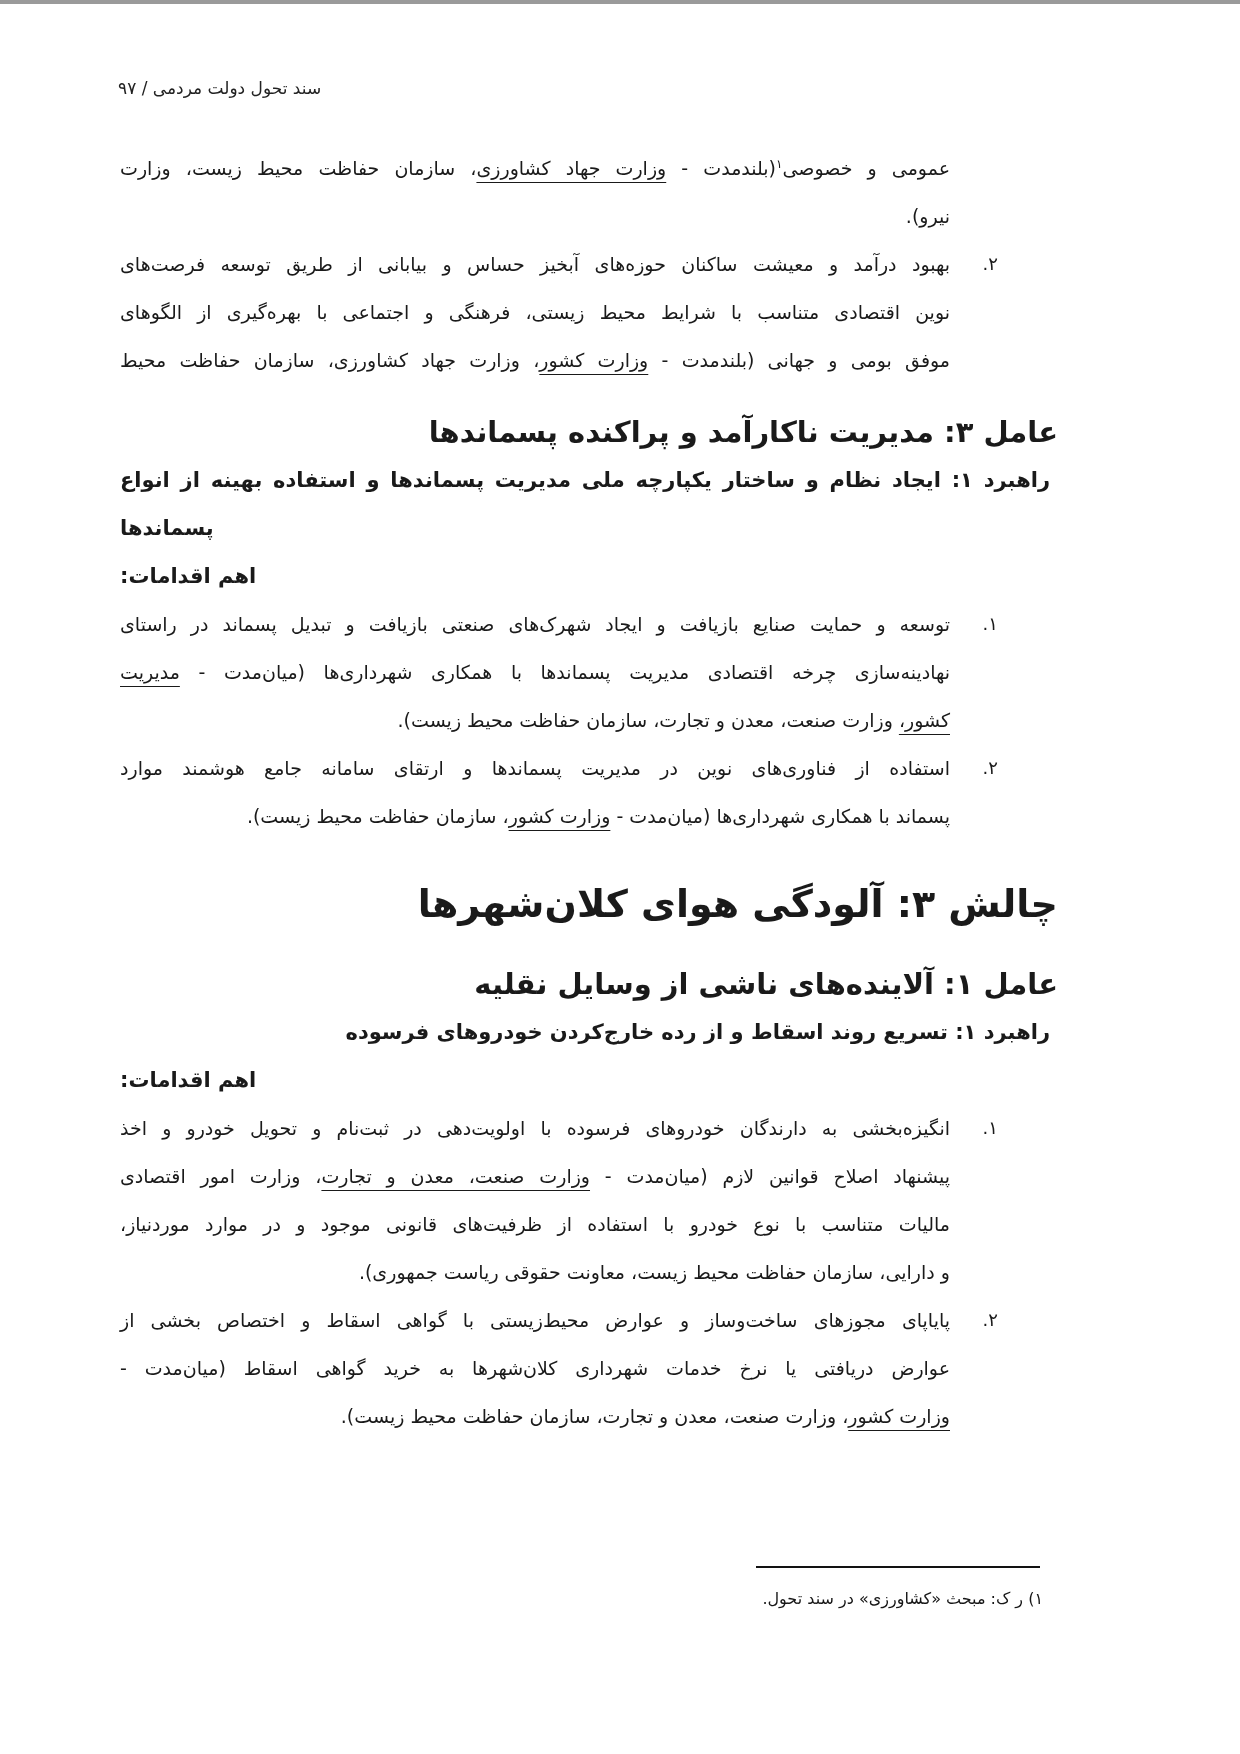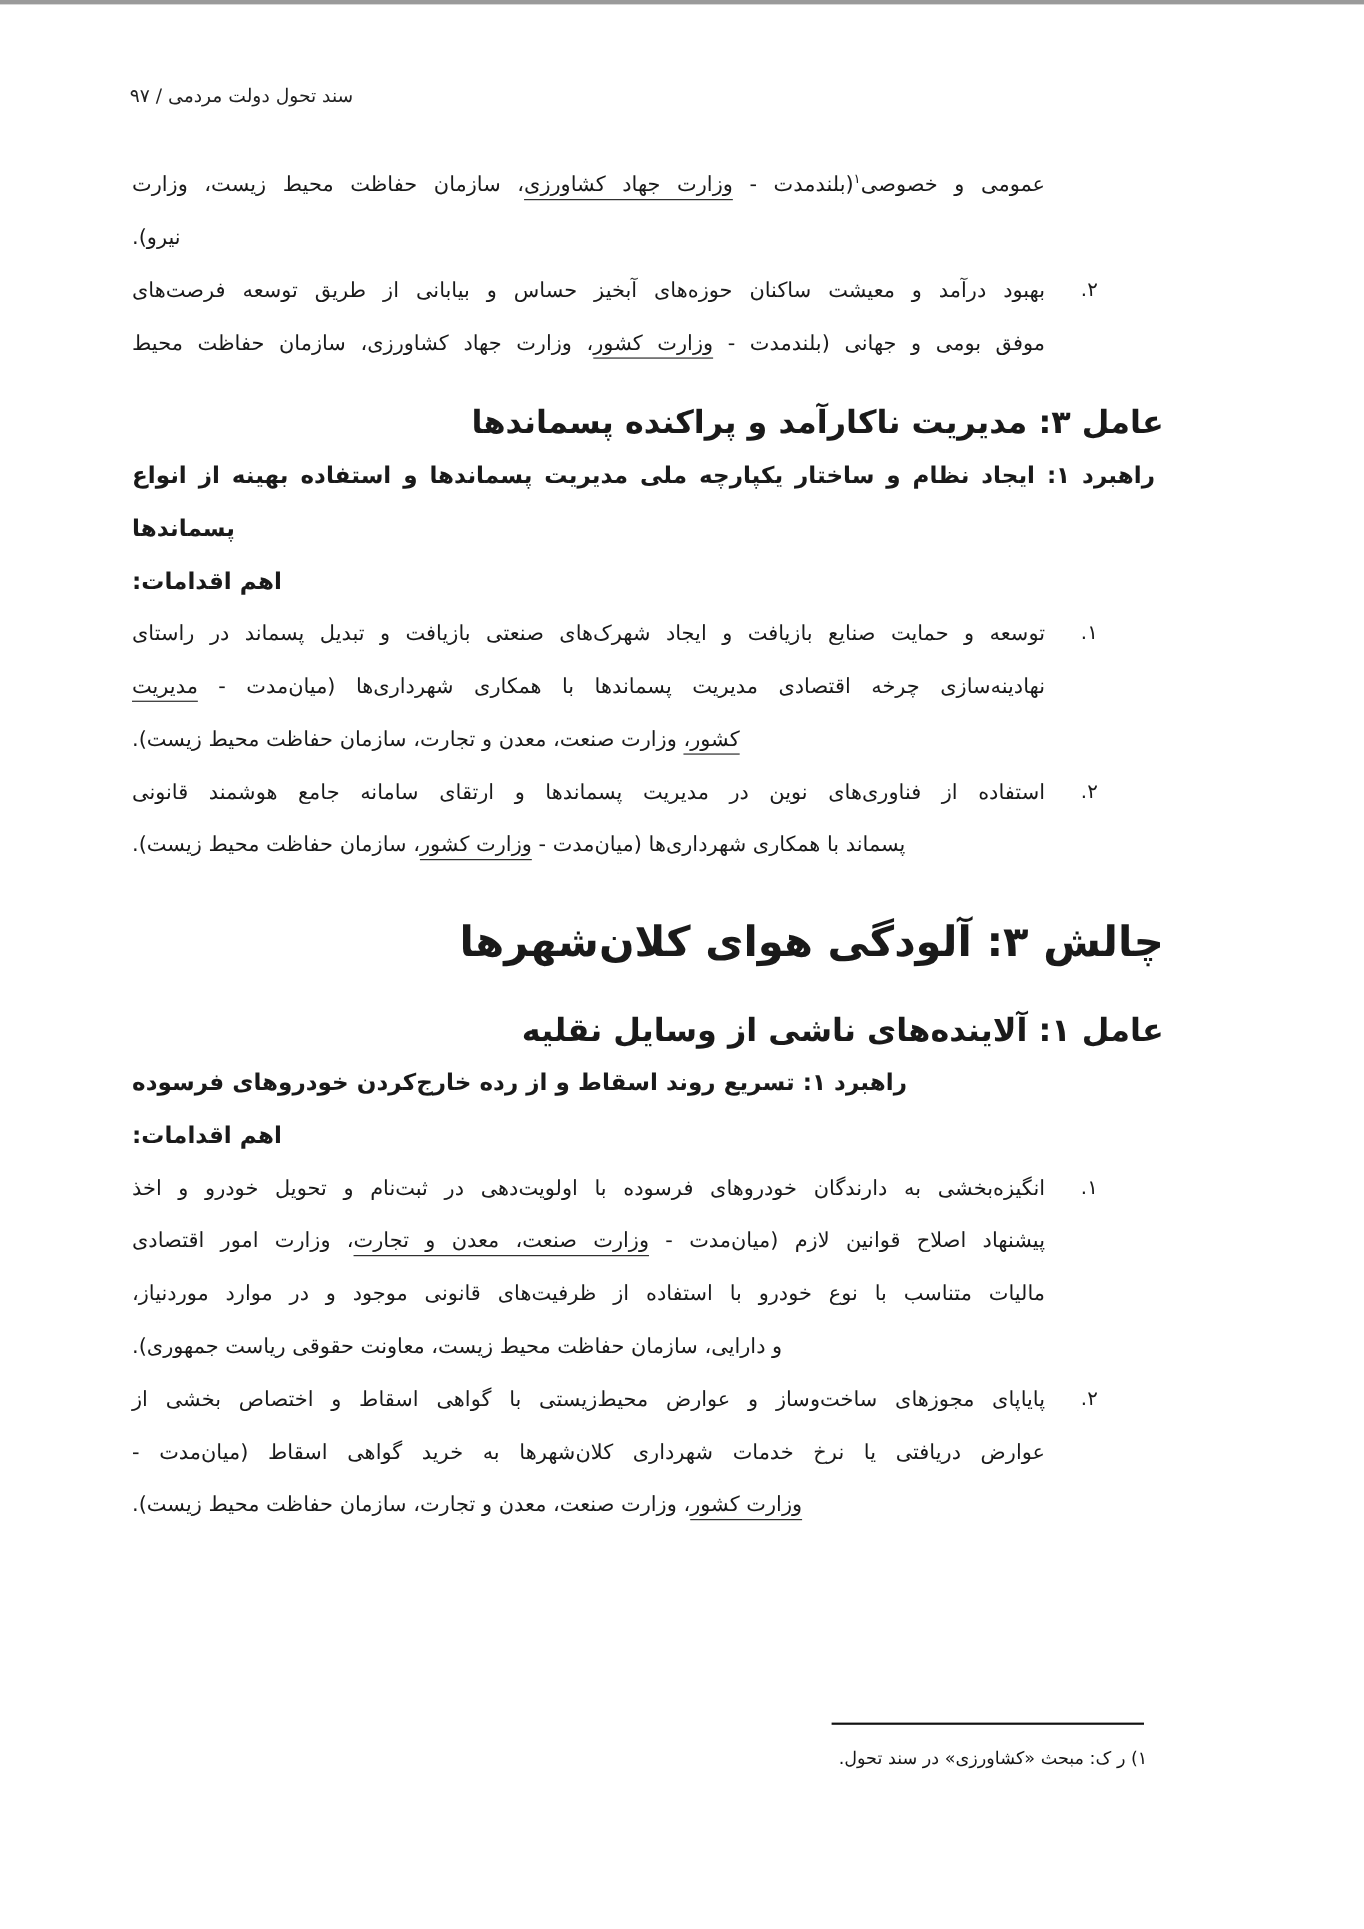--- a/index.html
+++ b/index.html
@@ -20,21 +20,21 @@
     direction:rtl;white-space:nowrap;
   }
   .body-column{
     position:absolute;top:140px;right:182px;left:120px;
     font-size:19px;line-height:48px;
     direction:rtl;
   }
   .block{position:relative;}
   .line{min-height:48px;}
   .line.justify{text-align:justify;text-align-last:justify;}
-  .line.right{text-align:left;}
+  .line.right{text-align:right;}
   .line.center{text-align:left;}
   .paragraph-continuation{margin-left:0;margin-right:108px;}
   .list-item{margin-right:108px;position:relative;}
   .list-item .marker{
     position:absolute;right:-48px;top:0;
     line-height:48px;font-size:18px;white-space:nowrap;
   }
   .factor-heading{font-weight:bold;font-size:29px;margin-top:24px;}
   .factor-heading .line{text-align:right;}
   .strategy-heading{font-weight:bold;font-size:21px;margin-right:8px;}
@@ -63,41 +63,42 @@
   <div class="running-head">سند تحول دولت مردمی / ۹۷</div>
 
   <div class="body-column">
       <div class="block paragraph-continuation">
         <div class="line justify"><span>عمومی و خصوصی</span><span class="sup">۱</span><span>(بلندمدت - </span><span class="u">وزارت جهاد کشاورزی</span><span>، سازمان حفاظت محیط زیست، وزارت</span></div>
         <div class="line right"><span>نیرو).</span></div>
       </div>
       <div class="block list-item">
         <span class="marker">۲.</span>
         <div class="line justify"><span>بهبود درآمد و معیشت ساکنان حوزه‌های آبخیز حساس و بیابانی از طریق توسعه فرصت‌های</span></div>
+        <div class="line justify"><span>نوین اقتصادی متناسب با شرایط محیط زیستی، فرهنگی و اجتماعی با بهره‌گیری از الگوهای</span></div>
         <div class="line justify"><span>موفق بومی و جهانی (بلندمدت - </span><span class="u">وزارت کشور</span><span>، وزارت جهاد کشاورزی، سازمان حفاظت محیط</span></div>
       </div>
       <div class="block factor-heading">
         <div class="line right"><span>عامل ۳: مدیریت ناکارآمد و پراکنده پسماندها</span></div>
       </div>
       <div class="block strategy-heading">
         <div class="line justify"><span>راهبرد ۱: ایجاد نظام و ساختار یکپارچه ملی مدیریت پسماندها و استفاده بهینه از انواع</span></div>
         <div class="line center"><span>پسماندها</span></div>
       </div>
       <div class="block actions-label">
         <div class="line right"><span>اهم اقدامات:</span></div>
       </div>
       <div class="block list-item">
         <span class="marker">۱.</span>
         <div class="line justify"><span>توسعه و حمایت صنایع بازیافت و ایجاد شهرک‌های صنعتی بازیافت و تبدیل پسماند در راستای</span></div>
         <div class="line justify"><span>نهادینه‌سازی چرخه اقتصادی مدیریت پسماندها با همکاری شهرداری‌ها (میان‌مدت - </span><span class="u">مدیریت</span></div>
         <div class="line right"><span class="u">کشور،</span><span> وزارت صنعت، معدن و تجارت، سازمان حفاظت محیط زیست).</span></div>
       </div>
       <div class="block list-item">
         <span class="marker">۲.</span>
-        <div class="line justify"><span>استفاده از فناوری‌های نوین در مدیریت پسماندها و ارتقای سامانه جامع هوشمند قانونی</span></div>
+        <div class="line justify"><span>استفاده از فناوری‌های نوین در مدیریت پسماندها و ارتقای سامانه جامع هوشمند موارد</span></div>
         <div class="line right"><span>پسماند با همکاری شهرداری‌ها (میان‌مدت - </span><span class="u">وزارت کشور</span><span>، سازمان حفاظت محیط زیست).</span></div>
       </div>
       <div class="block challenge-heading">
         <div class="line right"><span>چالش ۳: آلودگی هوای کلان‌شهرها</span></div>
       </div>
       <div class="block factor-heading">
         <div class="line right"><span>عامل ۱: آلاینده‌های ناشی از وسایل نقلیه</span></div>
       </div>
       <div class="block strategy-heading">
         <div class="line right"><span>راهبرد ۱: تسریع روند اسقاط و از رده خارج‌کردن خودروهای فرسوده</span></div>

